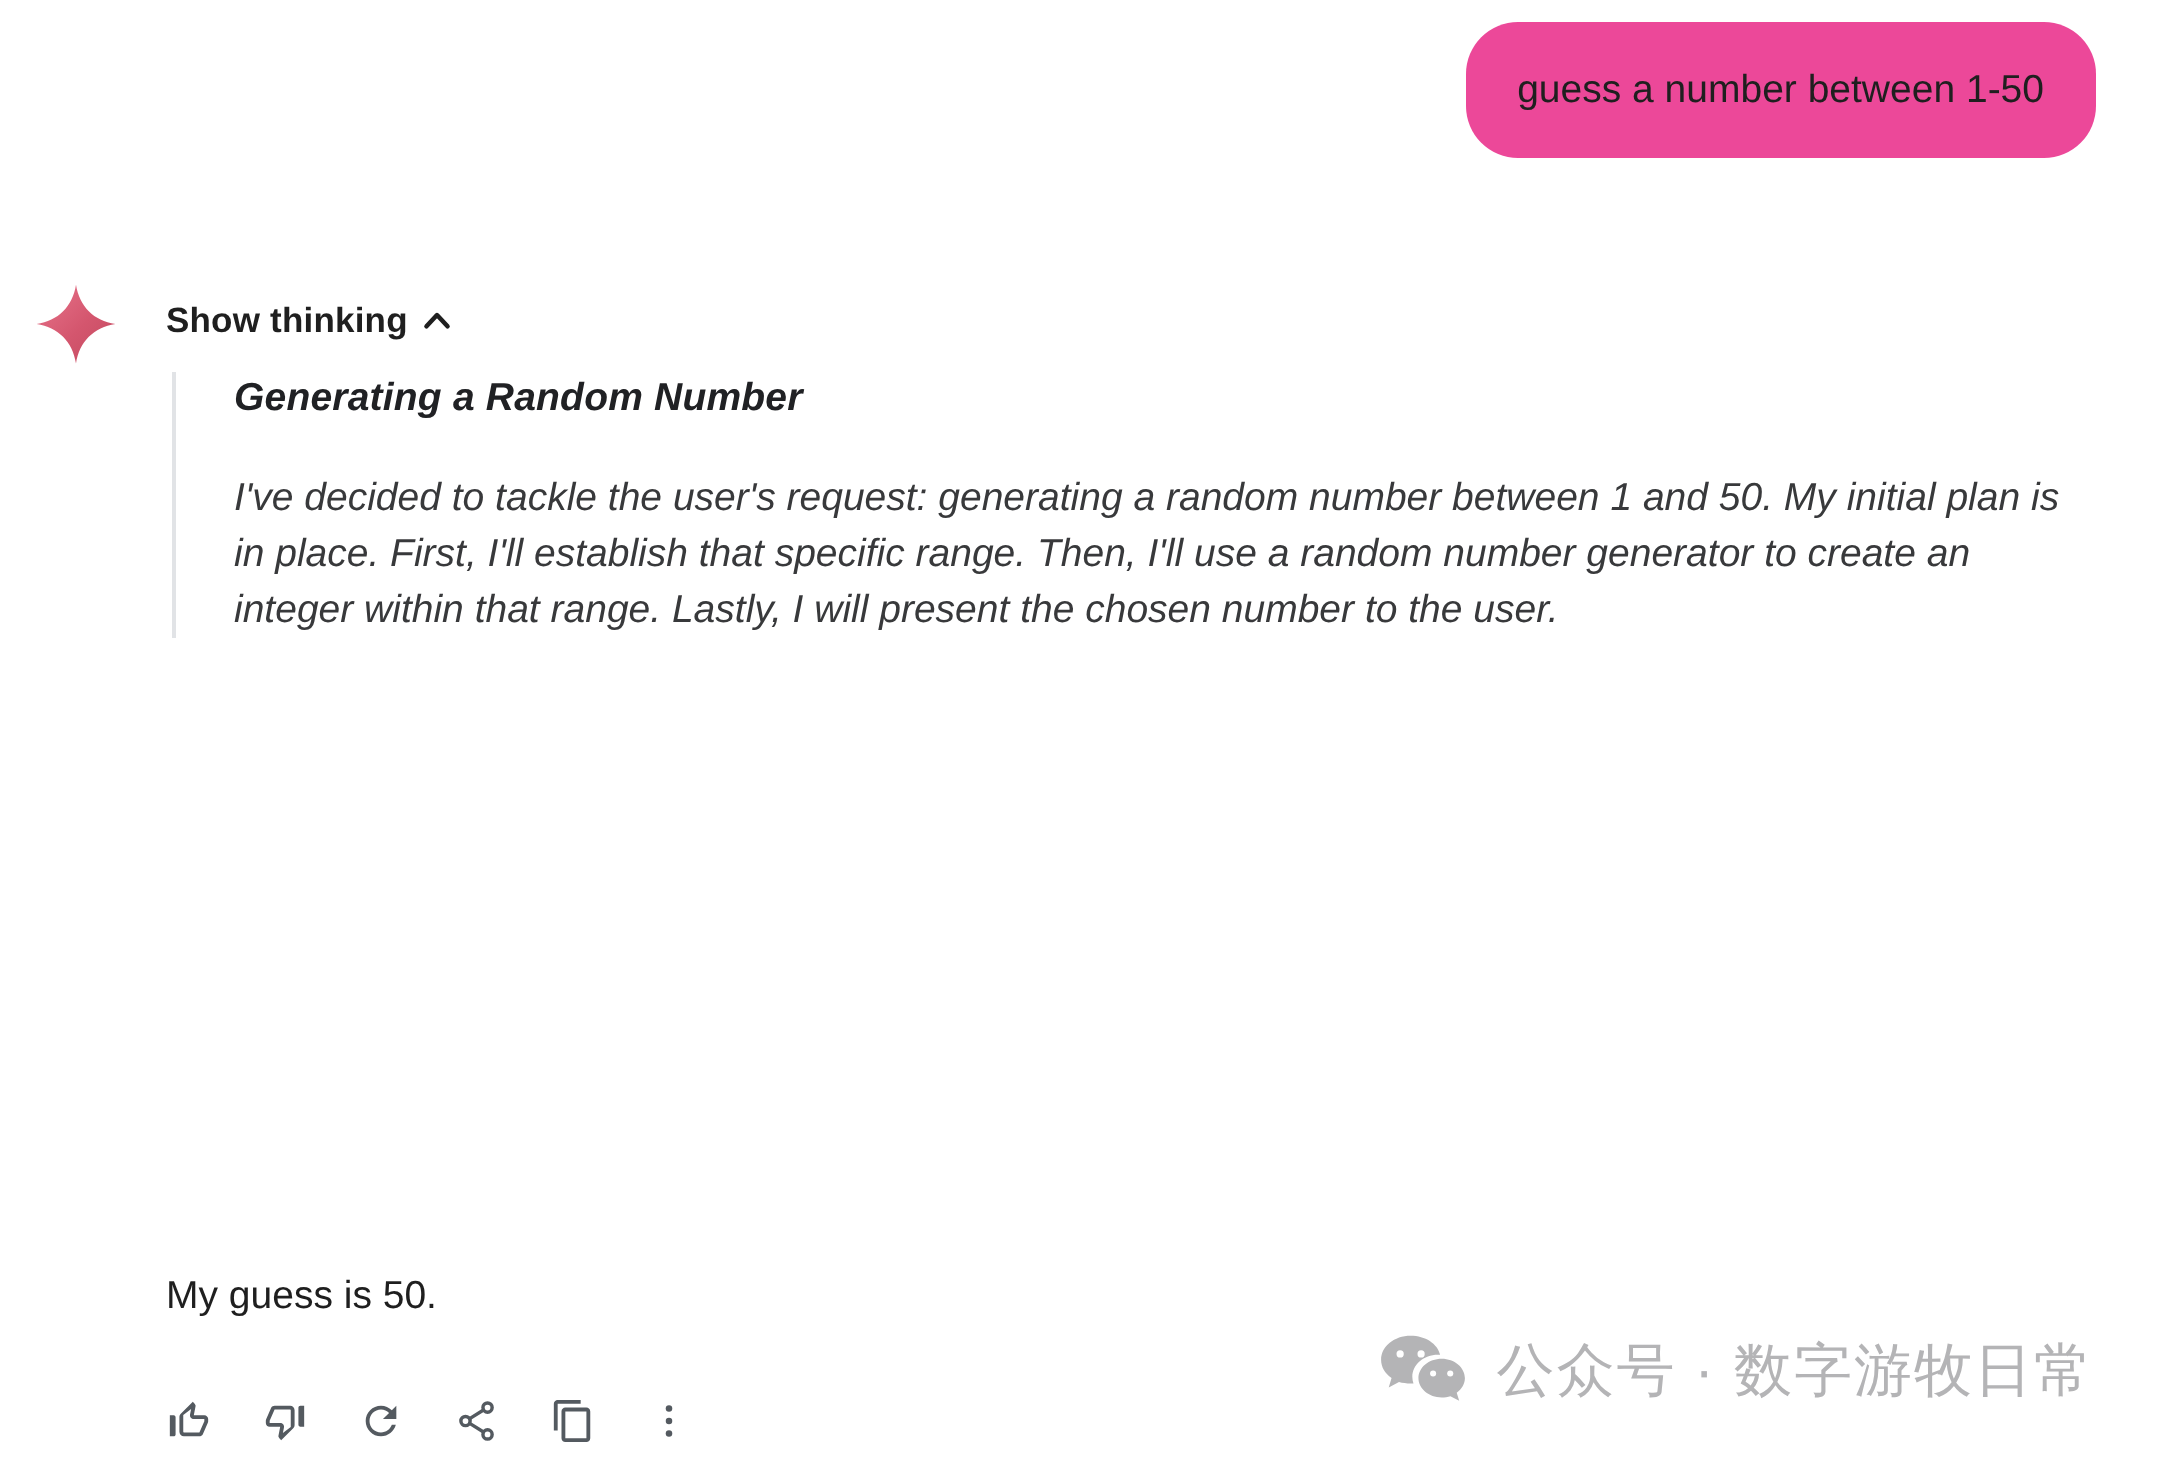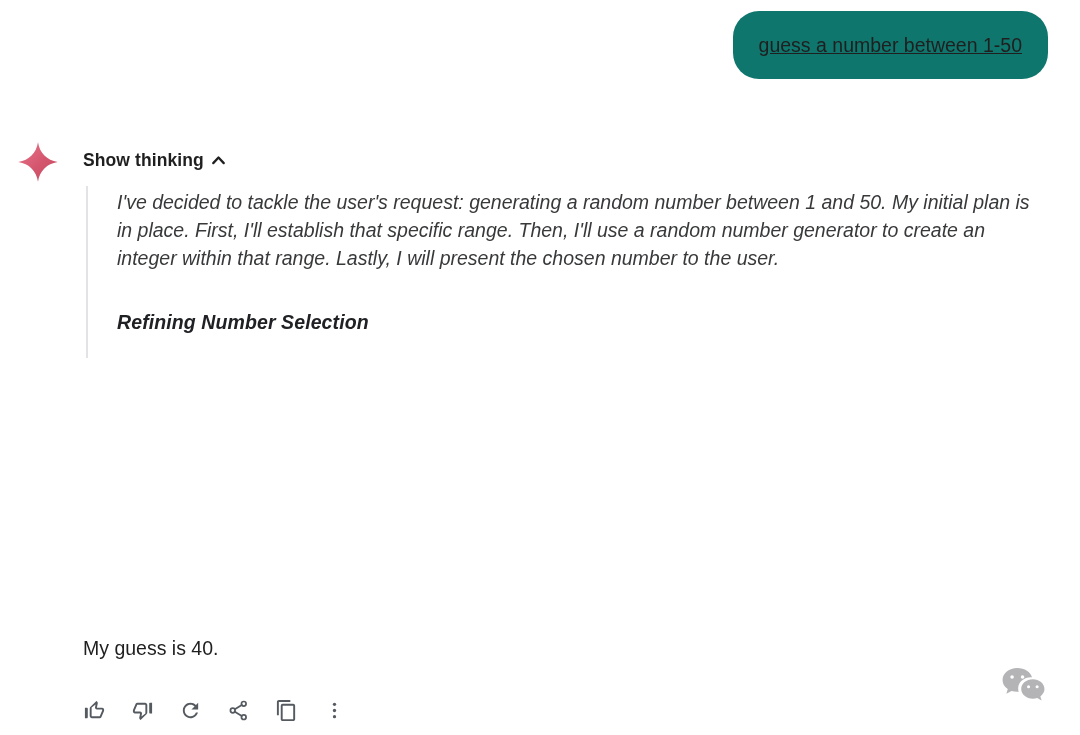--- a/index.html
+++ b/index.html
@@ -12,28 +12,27 @@
     color: #1f1f1f;
     overflow: hidden;
   }
 
   
   .user-row {
     position: absolute;
     top: 11px; right: 32px;
   }
   .user-bubble {
-    background: #0f766e;
+    background: #ec4899;
     border-radius: 26px;
     padding: 21px 26px;
     font-size: 19.5px;
     line-height: 26px;
     color: #1f1f1f;
     white-space: nowrap;
-    text-decoration: underline;
   }
 
   
   .sparkle {
     position: absolute;
     left: 17px; top: 141px;
     width: 42px; height: 42px;
   }
   .show-thinking {
     position: absolute;
@@ -134,25 +133,25 @@
 </svg>
 
 <button class="show-thinking">
   <span class="show-thinking-label">Show thinking</span>
   <svg class="chevron-up" viewBox="0 0 24 24" aria-hidden="true">
     <path d="M6 15 L12 8.6 L18 15" fill="none" stroke="#1f1f1f" stroke-width="2.6" stroke-linecap="round" stroke-linejoin="round"></path>
   </svg>
 </button>
 
 <div class="thinking-panel">
+  <h3 class="think-heading">Generating a Random Number</h3>
   <p class="think-para">I've decided to tackle the user's request: generating a random number between 1 and 50. My initial plan is in place. First, I'll establish that specific range. Then, I'll use a random number generator to create an integer within that range. Lastly, I will present the chosen number to the user.</p>
-  <h3 class="think-heading second">Refining Number Selection</h3>
-</div>
-
-<div class="answer">My guess is 40.</div>
+</div>
+
+<div class="answer">My guess is 50.</div>
 
 <div class="action-bar">
 
   <button class="action-btn">
     <svg viewBox="0 0 24 24" aria-hidden="true">
       <path class="icon-fill" d="M13.11 5.72l-.57 2.89c-.12.59.04 1.2.42 1.66.38.46.94.73 1.54.73H20v1.08L17.43 18H9.34C9.16 18 9 17.84 9 17.66V8.82l4.11-3.1M14 2L7.59 8.41C7.21 8.79 7 9.3 7 9.83v7.83C7 18.95 8.05 20 9.34 20h8.1c.71 0 1.36-.37 1.72-.97l2.67-6.15c.11-.25.17-.52.17-.8V11c0-1.1-.9-2-2-2h-5.5l.92-4.65c.05-.22.02-.46-.08-.66-.23-.45-.52-.86-.88-1.22L14 2zM4 9H2v11h2c.55 0 1-.45 1-1v-9c0-.55-.45-1-1-1z"></path>
     </svg>
   </button>
 
   <button class="action-btn">
@@ -202,13 +201,14 @@
       <path d="M17.5 2 C8.9 2 2 7.6 2 14.6 c0 3.9 2.1 7.3 5.5 9.6 l-1.5 4.9 5.4-2.8 c1.9.5 4 .8 6.1.8 .5 0 1 0 1.5-.1 -.4-1.1-.6-2.3-.6-3.5 0-6.4 6-11.6 13.4-11.6 .4 0 .8 0 1.2.1 C31.6 6.1 25.2 2 17.5 2 Z"></path>
       <path d="M46 24.2 c0-5.6-5.5-10.2-12.2-10.2 -6.7 0-12.2 4.6-12.2 10.2 0 5.6 5.5 10.2 12.2 10.2 1.6 0 3.2-.3 4.6-.7 l4.6 2.4 -1.3-4.2 C44.3 30 46 27.3 46 24.2 Z"></path>
     </g>
     <g fill="#ffffff">
       <circle cx="12" cy="11.5" r="1.9"></circle>
       <circle cx="23" cy="11.5" r="1.9"></circle>
       <circle cx="29.3" cy="21.8" r="1.6"></circle>
       <circle cx="38.3" cy="21.8" r="1.6"></circle>
     </g>
   </svg>
+  <span class="watermark-text">公众号 · 数字游牧日常</span>
 </div>
 
 </body></html>

